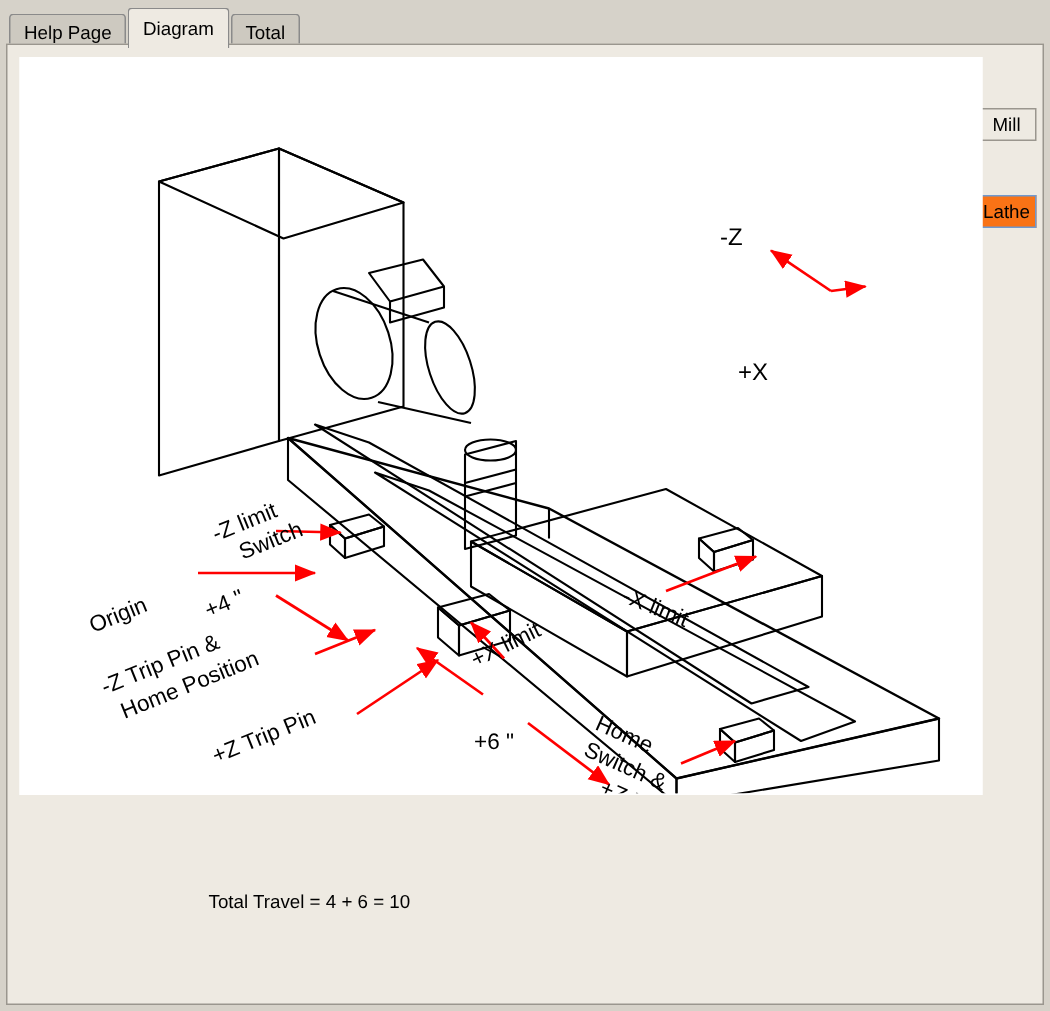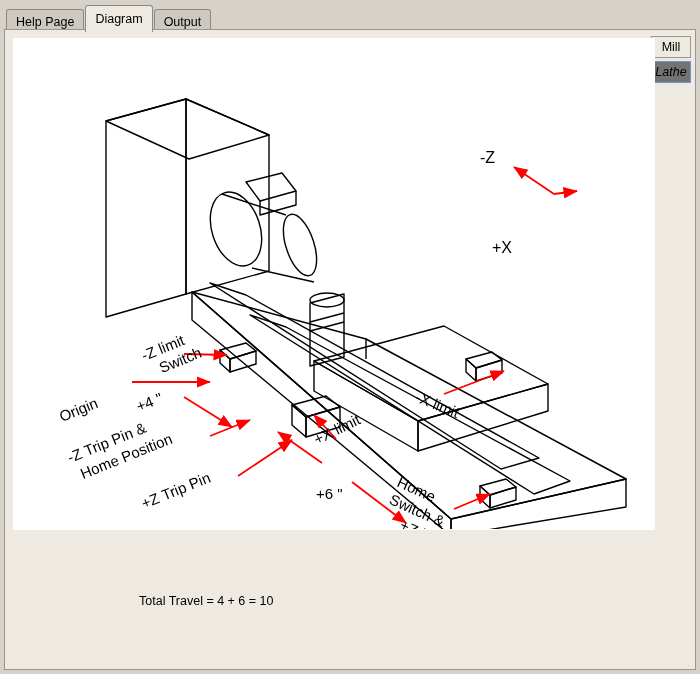--- a/index.html
+++ b/index.html
@@ -82,25 +82,25 @@
     display: block;
     width: 40px;
     box-sizing: border-box;
     background: #eeeae2;
     border: 1px solid #9a968e;
     font-size: 12.5px;
     padding: 3px 0;
     text-align: center;
     margin-bottom: 3px;
     color: #000;
+    margin-top: 36px;
   }
   .sidebtn.selected {
-    background: #737373;
+    background: #f97316;
     border-color: #6f99cf;
-    font-style: italic;
   }
 
   
   .notes {
     position: absolute;
     left: 118px;
     top: 512px;
     width: 520px;
     font-size: 12.5px;
     line-height: 17.5px;
@@ -125,21 +125,21 @@
 <body>
 
 <div class="tabbar">
   <div class="tab">
     <span>Help Page</span>
   </div>
   <div class="tab active">
     <span>Diagram</span>
   </div>
   <div class="tab">
-    <span>Output</span>
+    <span>Total</span>
   </div>
 </div>
 
 <div class="panel">
 
   <div class="sidebtns">
     <div class="sidebtn">
       <span>Mill</span>
     </div>
     <div class="sidebtn selected">

